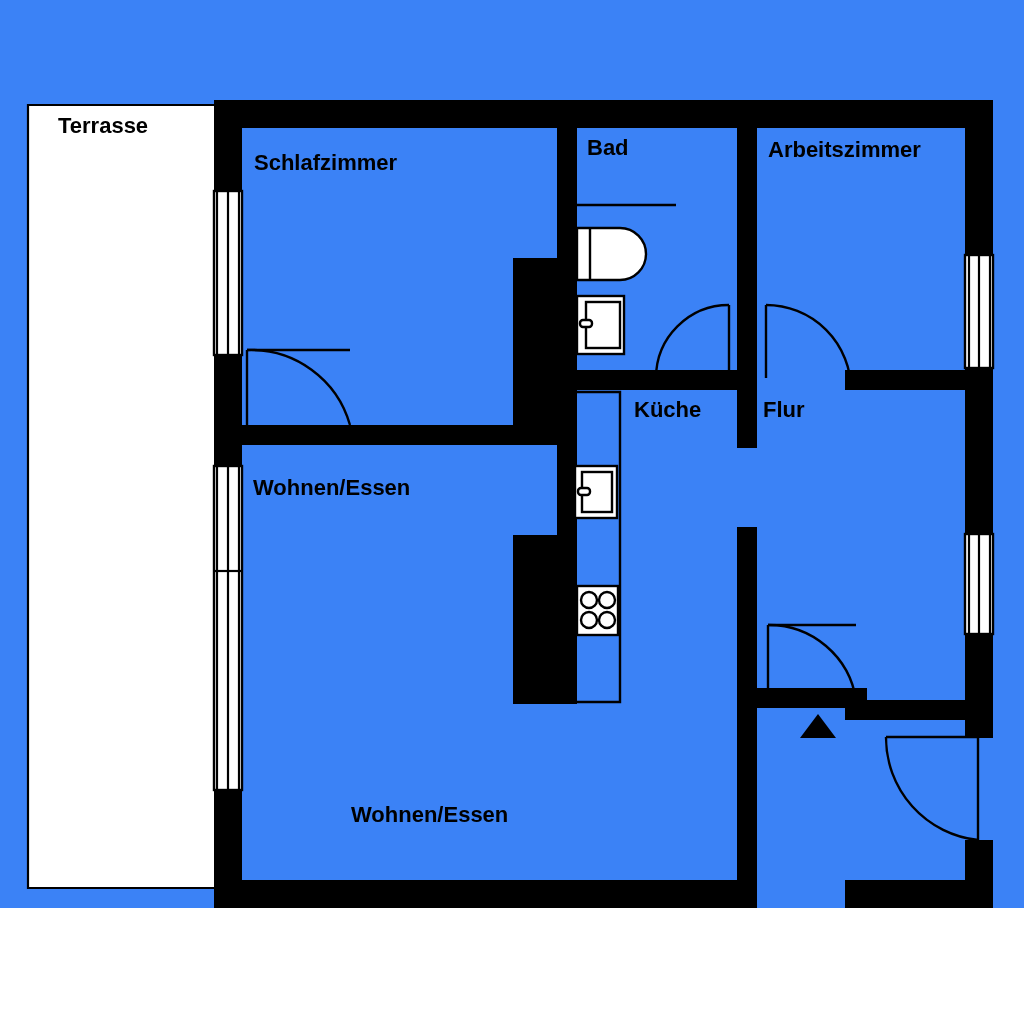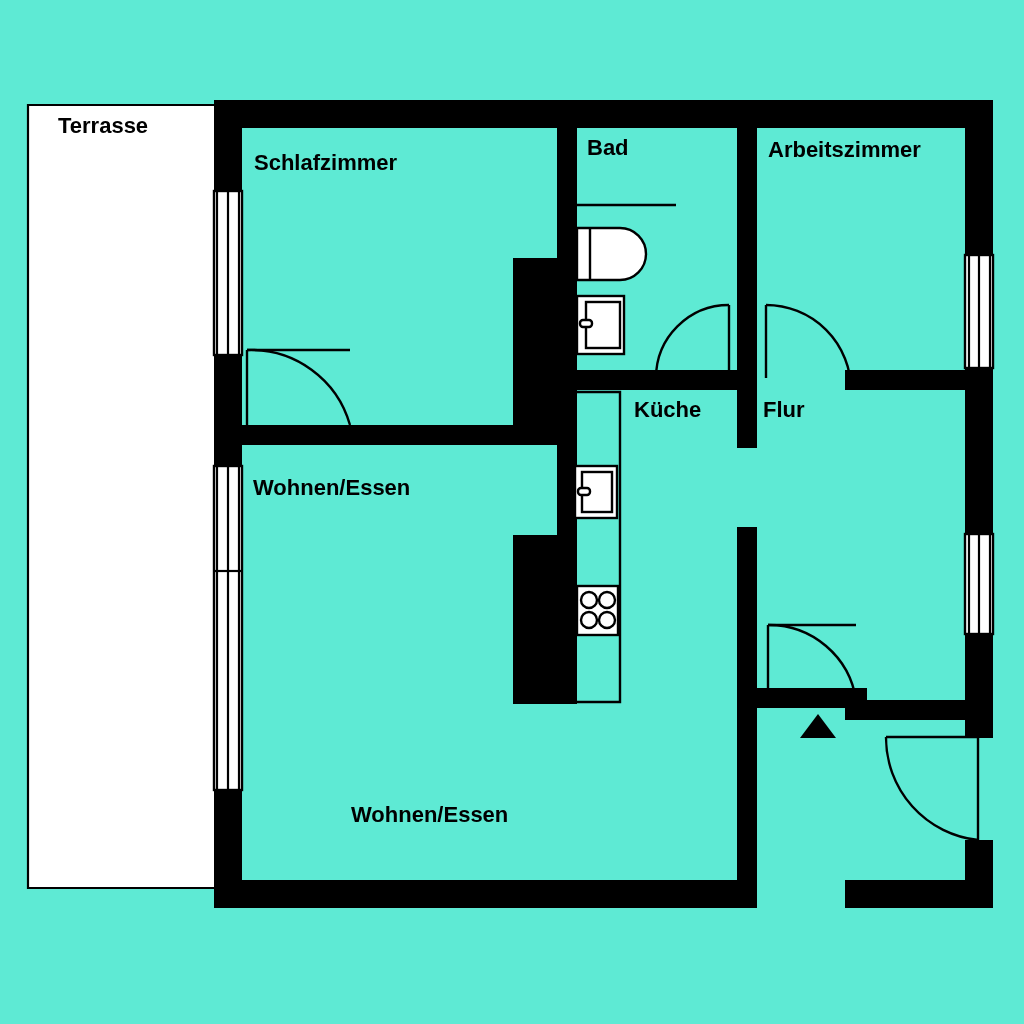--- a/index.html
+++ b/index.html
@@ -9,22 +9,22 @@
   }
   body {
     width: 1024px;
     height: 1024px;
     font-family: "Liberation Sans", sans-serif;
     overflow: hidden;
   }
   #floorplan-root {
     position: relative;
     width: 1024px;
-    height: 1024px;
-    background: #5eead4;
+    height: 908px;
+    background: #3b82f6;
   }
   svg#plan {
     display: block;
     width: 1024px;
     height: 1024px;
   }
   .wall      { fill: #000000; }
   .thinline  { fill: none; stroke: #000000; stroke-width: 2.4; }
   .fixture   { fill: #ffffff; stroke: #000000; stroke-width: 2.4; }
   .doorarc   { fill: none; stroke: #000000; stroke-width: 2.4; }

